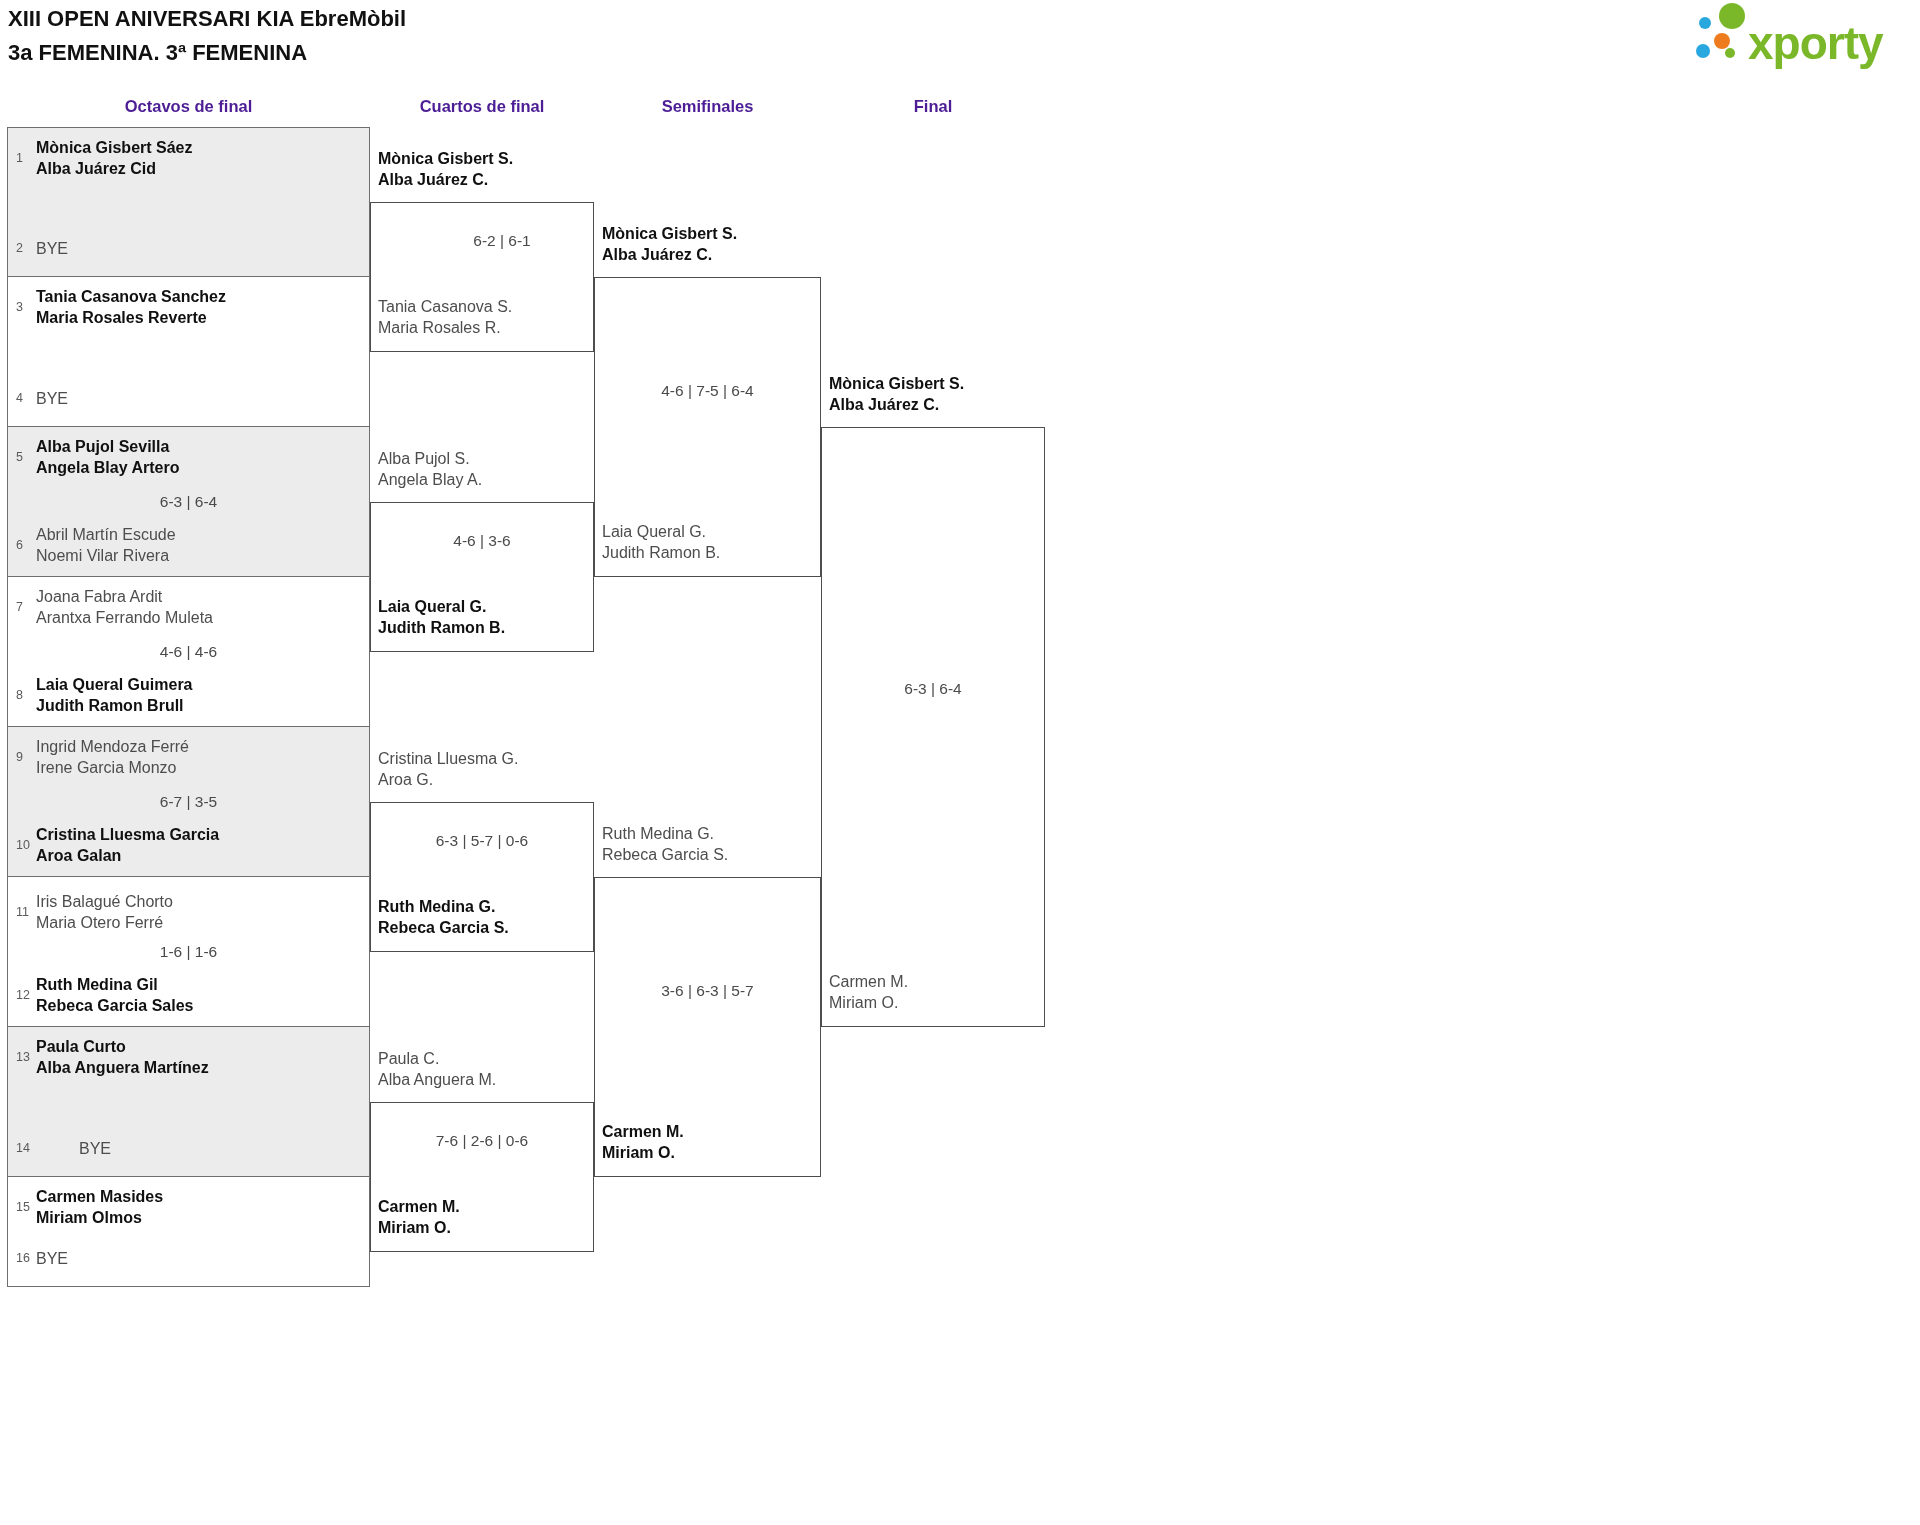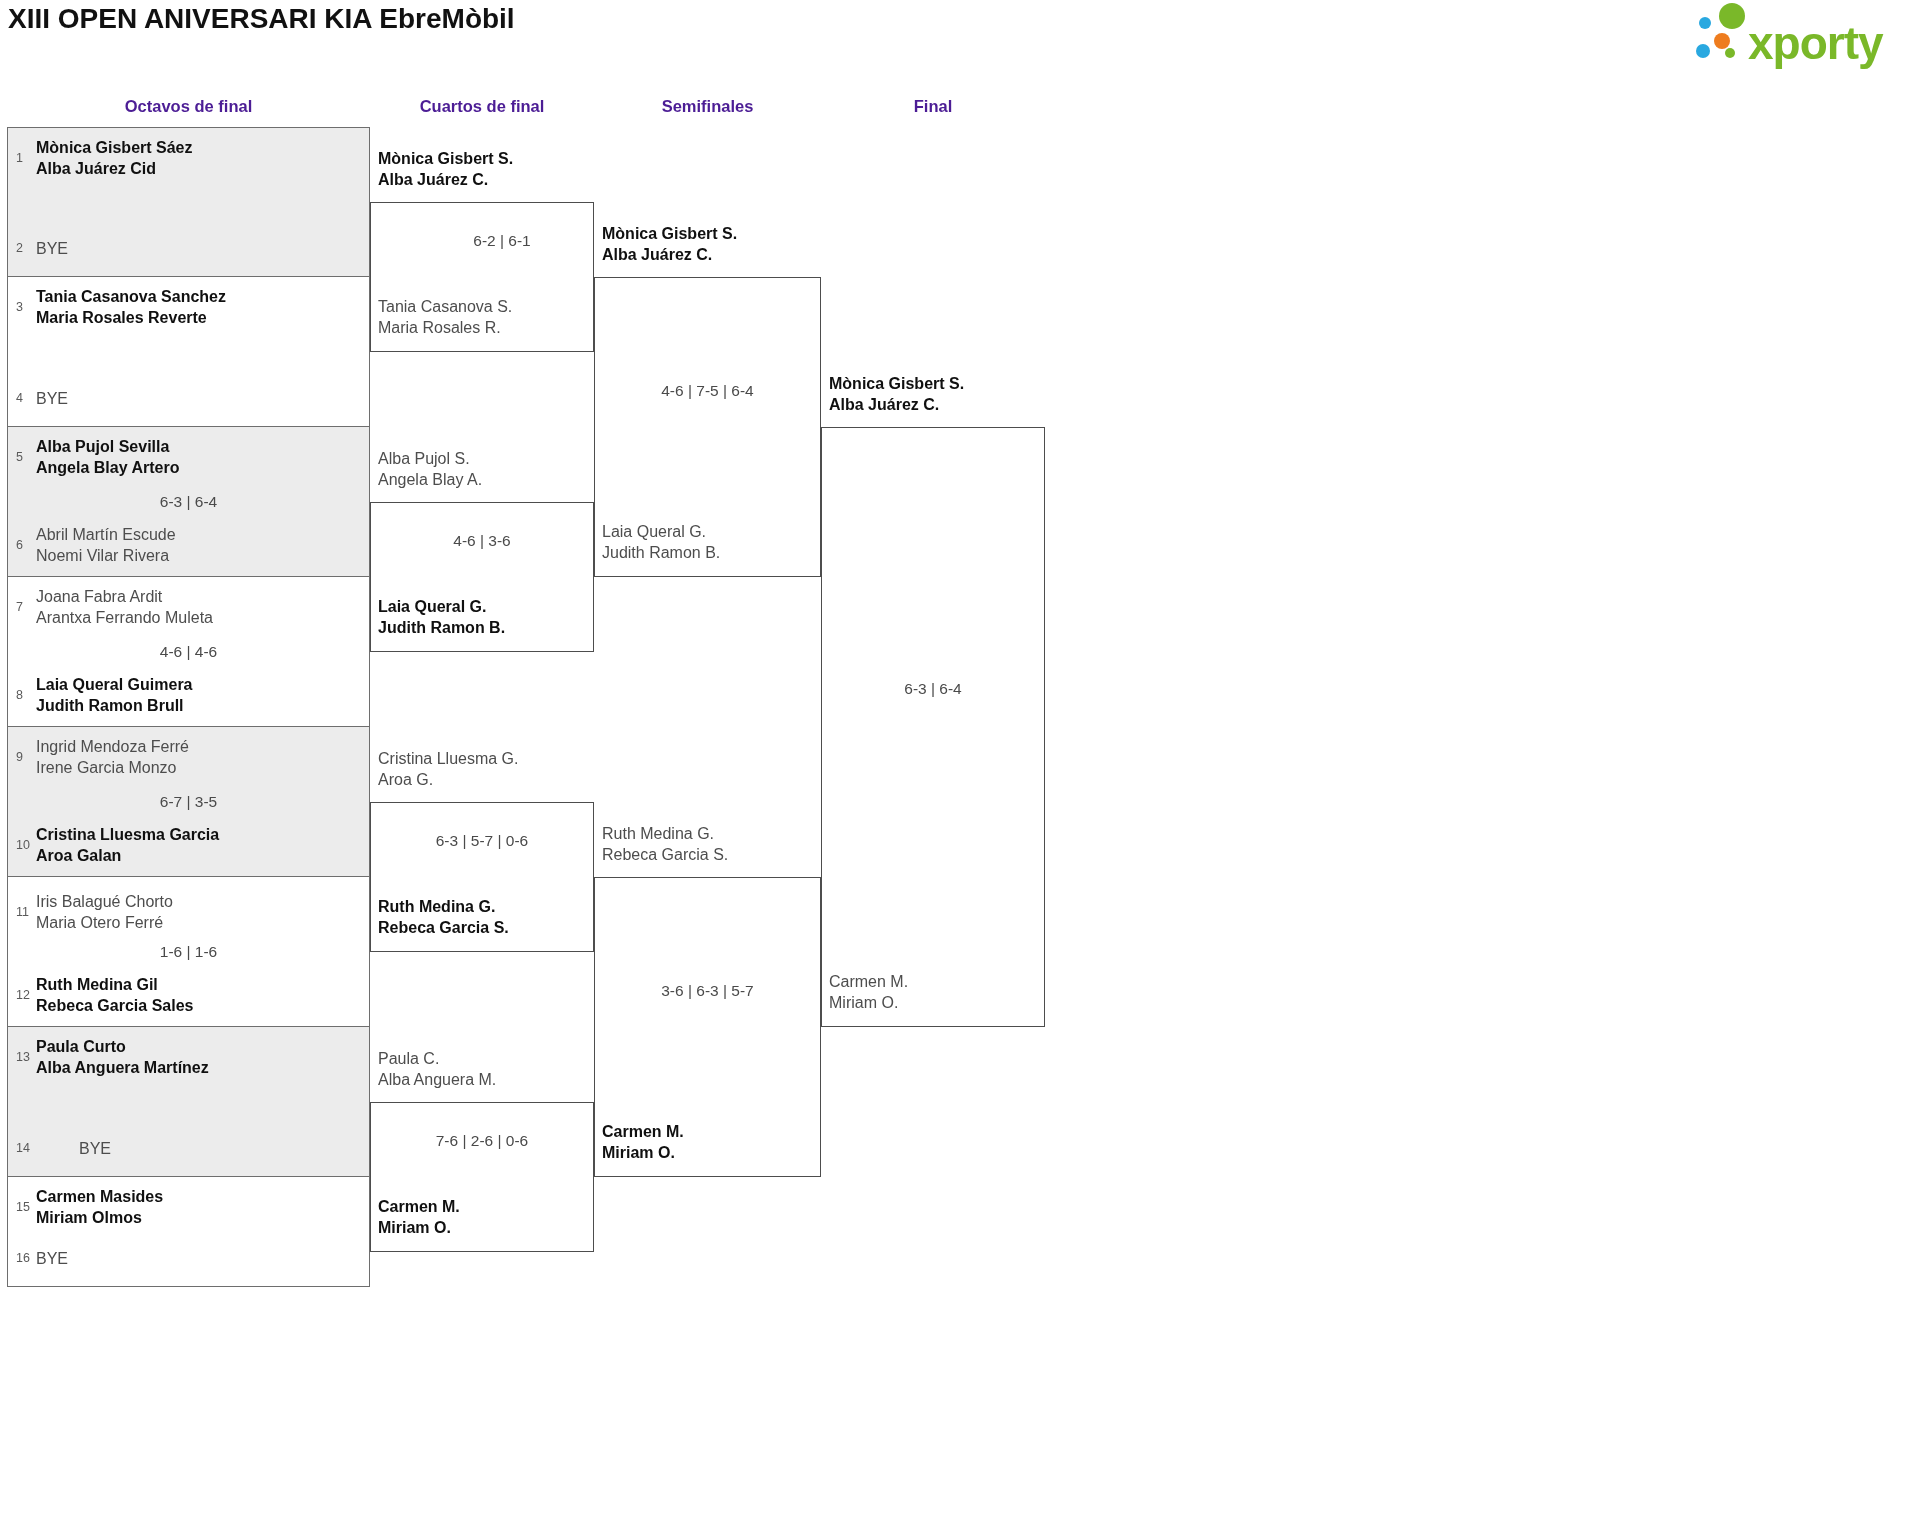--- a/index.html
+++ b/index.html
@@ -1,19 +1,19 @@
 <!DOCTYPE html>
 <html><head>
 <meta charset="utf-8">
 <style>
   html,body{margin:0;padding:0;}
   body{font-family:"Liberation Sans",sans-serif;background:#fff;}
   .canvas{position:relative;width:1920px;height:1525px;background:#fff;overflow:hidden;}
 
-  .title{position:absolute;left:8px;top:2px;font-size:28px;font-weight:bold;
+  .title{position:absolute;left:8px;top:2px;font-size:22px;font-weight:bold;
          line-height:34px;color:#111;}
 
   .logo{position:absolute;left:1686px;top:0;}
 
   .round-header{position:absolute;top:97px;height:22px;text-align:center;
                 font-size:16.5px;font-weight:bold;color:#4c1d95;}
 
   .box{position:absolute;box-sizing:border-box;background:#fff;}
   .box.shaded{background:#ececec;}
   .r1{border:1px solid #6e6e6e;border-top:none;}
@@ -31,20 +31,21 @@
   .score{position:absolute;left:0;right:0;text-align:center;
          font-size:15.5px;color:#4a4a4a;}
 </style>
 </head>
 <body>
 
 <div class="canvas">
 
   <div class="title">
     <div>XIII OPEN ANIVERSARI KIA EbreMòbil</div>
+    <div>3a FEMENINA. 3ª FEMENINA</div>
   </div>
 
   <svg class="logo" width="236" height="80" viewBox="0 0 236 80" xmlns="http://www.w3.org/2000/svg">
     <circle cx="19" cy="23" r="6" fill="#29a8e0"></circle>
     <circle cx="46" cy="16" r="13" fill="#7ab829"></circle>
     <circle cx="36" cy="41" r="8" fill="#ee7c1e"></circle>
     <circle cx="17" cy="51" r="7" fill="#29a8e0"></circle>
     <circle cx="44" cy="53" r="5" fill="#7ab829"></circle>
     <text x="62" y="59" font-size="46" font-weight="bold" letter-spacing="-1" font-family="Liberation Sans, sans-serif" fill="#7ab829">xporty</text>
   </svg>

